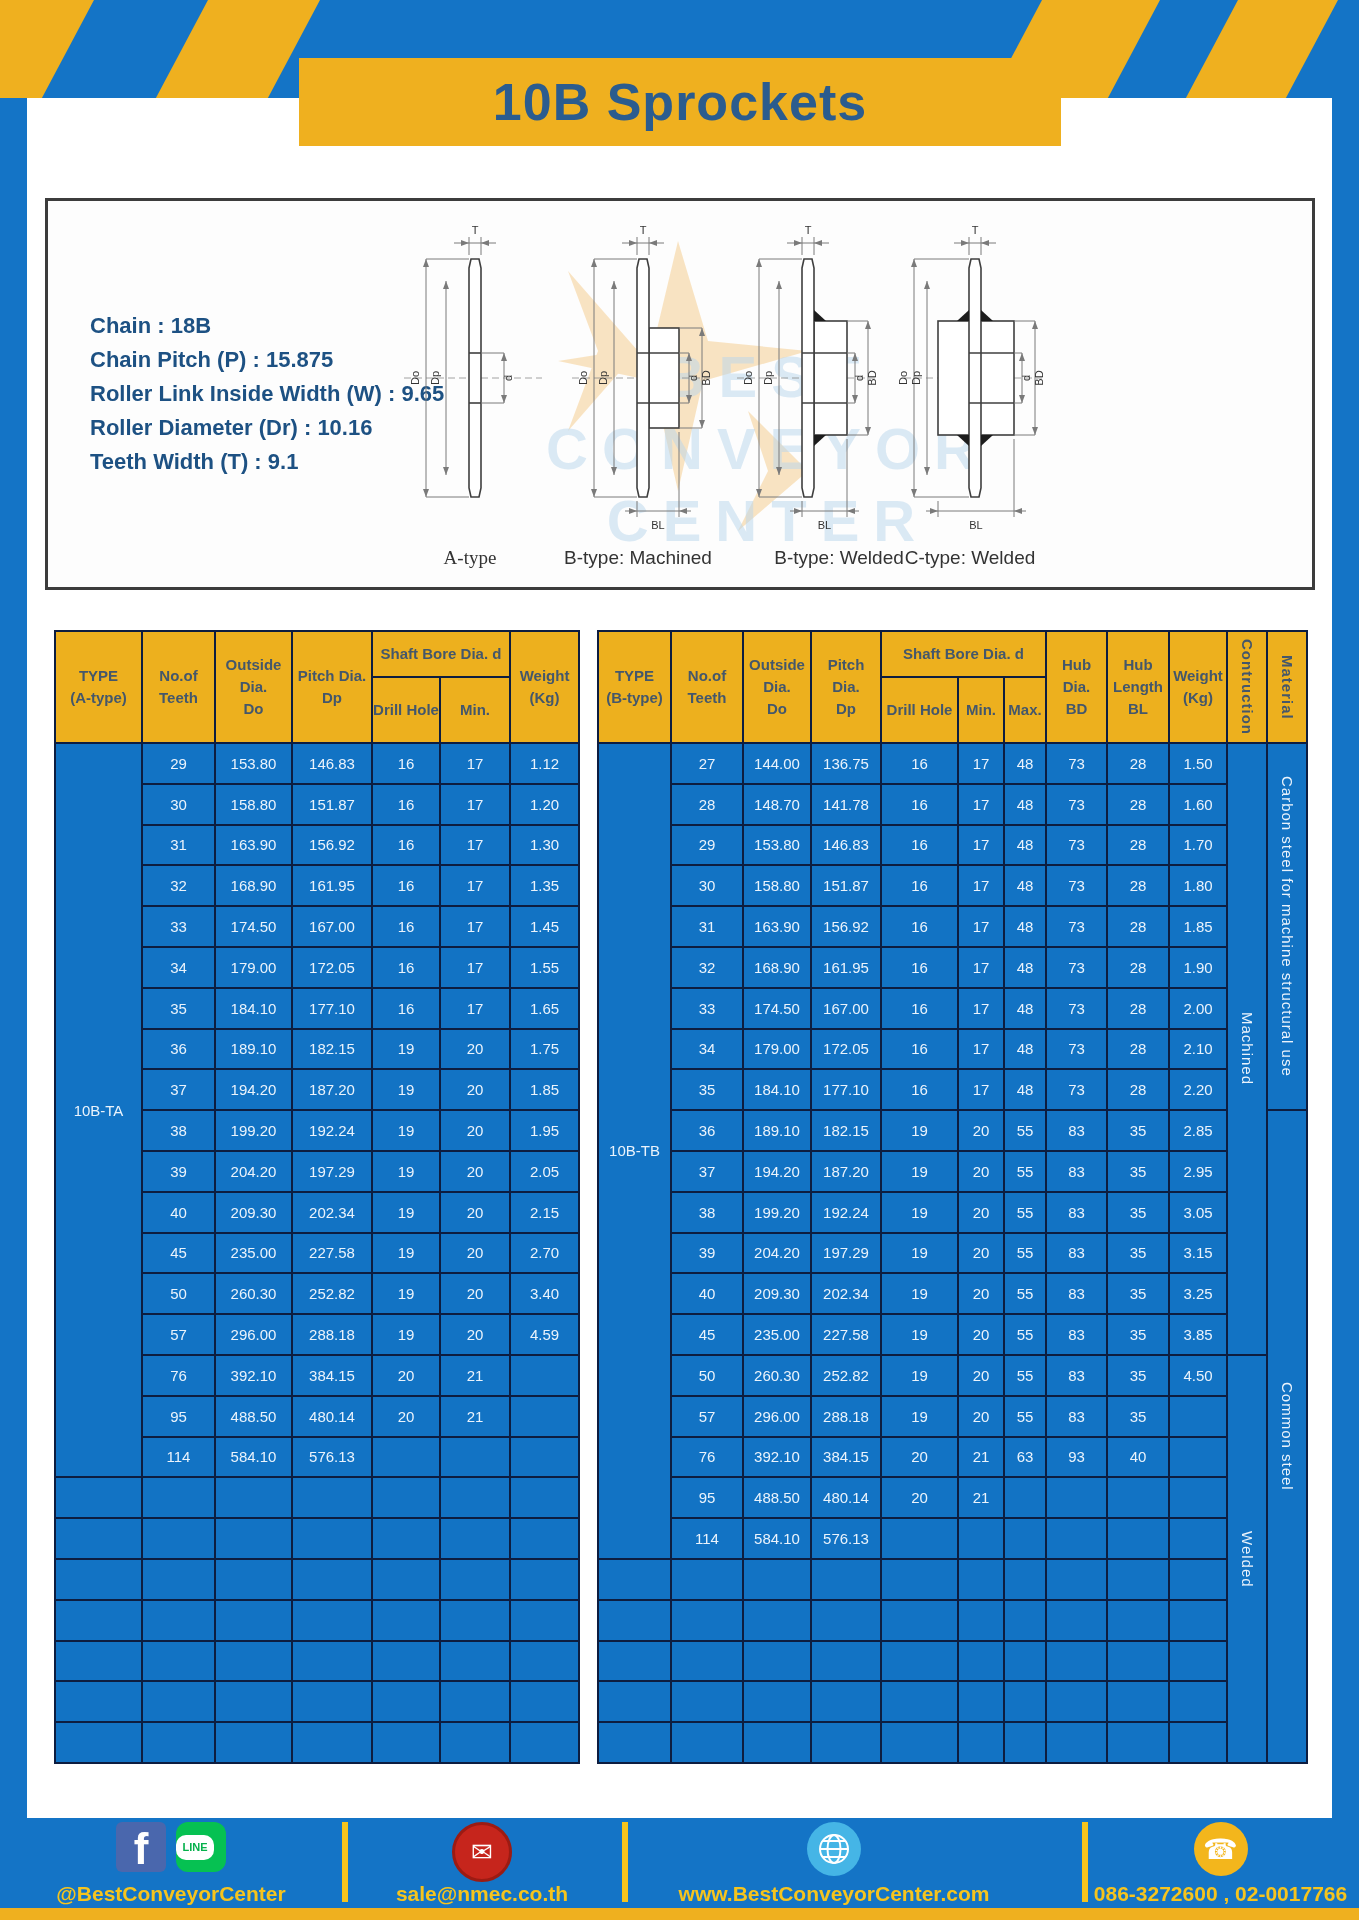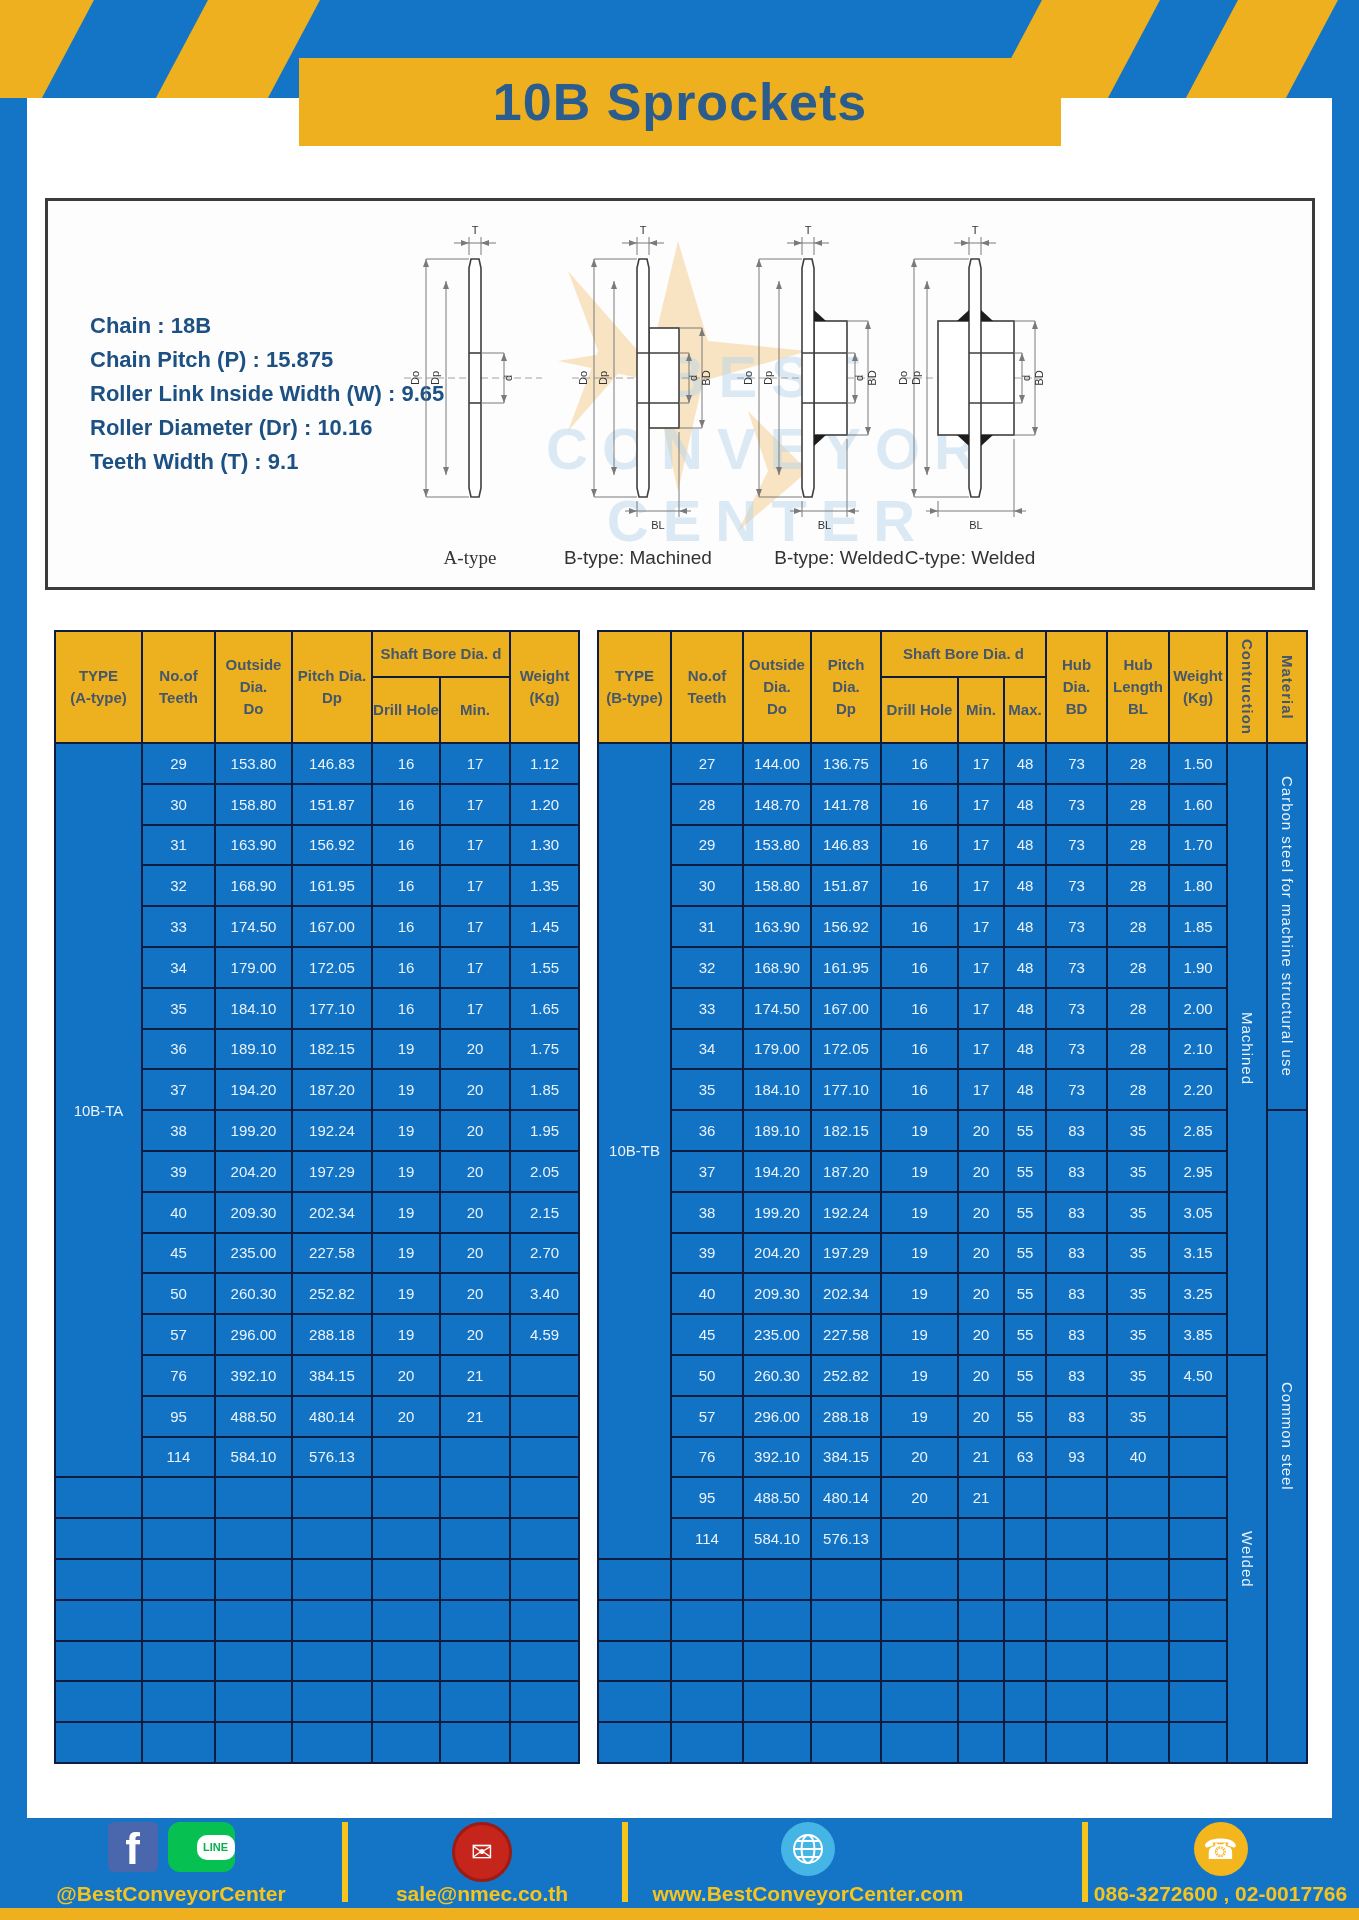--- a/index.html
+++ b/index.html
@@ -67,22 +67,22 @@
   .footer{position:absolute;left:0;top:1818px;width:1359px;height:90px;background:var(--blue);}
   .bottom-strip{position:absolute;left:0;top:1908px;width:1359px;height:12px;background:var(--yellow);}
   .f-sep{position:absolute;top:1822px;width:6px;height:80px;background:var(--footer-yellow);}
   .f-sec{position:absolute;top:1822px;height:84px;display:flex;flex-direction:column;
          align-items:center;justify-content:space-between;}
   .f-label{font-size:21px;font-weight:bold;color:var(--footer-yellow);white-space:nowrap;}
   .icon-row{display:flex;gap:10px;align-items:center;}
   .icon-fb{width:50px;height:50px;border-radius:6px;background:#4a67ad;color:#fff;
            display:flex;align-items:flex-end;justify-content:center;font-size:44px;
            font-weight:bold;line-height:46px;overflow:hidden;}
-  .icon-line{width:67px;height:50px;border-radius:12px;background:#06c152;
-             display:flex;align-items:center;justify-content:flex-end;}
+  .icon-line{width:50px;height:50px;border-radius:12px;background:#06c152;
+             display:flex;align-items:center;justify-content:flex-start;}
   .icon-line .bubble{width:38px;height:25px;background:#fff;border-radius:10px;
              display:flex;align-items:center;justify-content:center;
              font-size:11px;font-weight:bold;color:#06b14c;}
   .icon-circle{width:54px;height:54px;border-radius:50%;display:flex;
                align-items:center;justify-content:center;}
   .icon-mail{background:#c6251c;border:3px solid #9c1b13;color:#fff;font-size:26px;}
   .icon-globe{background:#45b5e6;}
   .icon-phone{background:#f3b61c;color:#fff;font-size:28px;}
 </style>
 </head>
@@ -880,21 +880,21 @@
     <div class="f-label">@BestConveyorCenter</div>
   </div>
 
   <div class="f-sec" style="left:342px;width:280px;">
     <div class="icon-circle icon-mail">
         <span>✉</span>
       </div>
     <div class="f-label">sale@nmec.co.th</div>
   </div>
 
-  <div class="f-sec" style="left:622px;width:372px;">
+  <div class="f-sec" style="left:648px;width:372px;">
     <div class="icon-circle icon-globe">
       <svg width="36" height="36" viewBox="0 0 36 36">
         <g fill="none" stroke="#ffffff" stroke-width="2">
           <circle cx="18" cy="18" r="14"></circle>
           <ellipse cx="18" cy="18" rx="6.5" ry="14"></ellipse>
           <line x1="4" y1="18" x2="32" y2="18"></line>
           <line x1="6" y1="10" x2="30" y2="10"></line>
           <line x1="6" y1="26" x2="30" y2="26"></line>
         </g>
       </svg>

